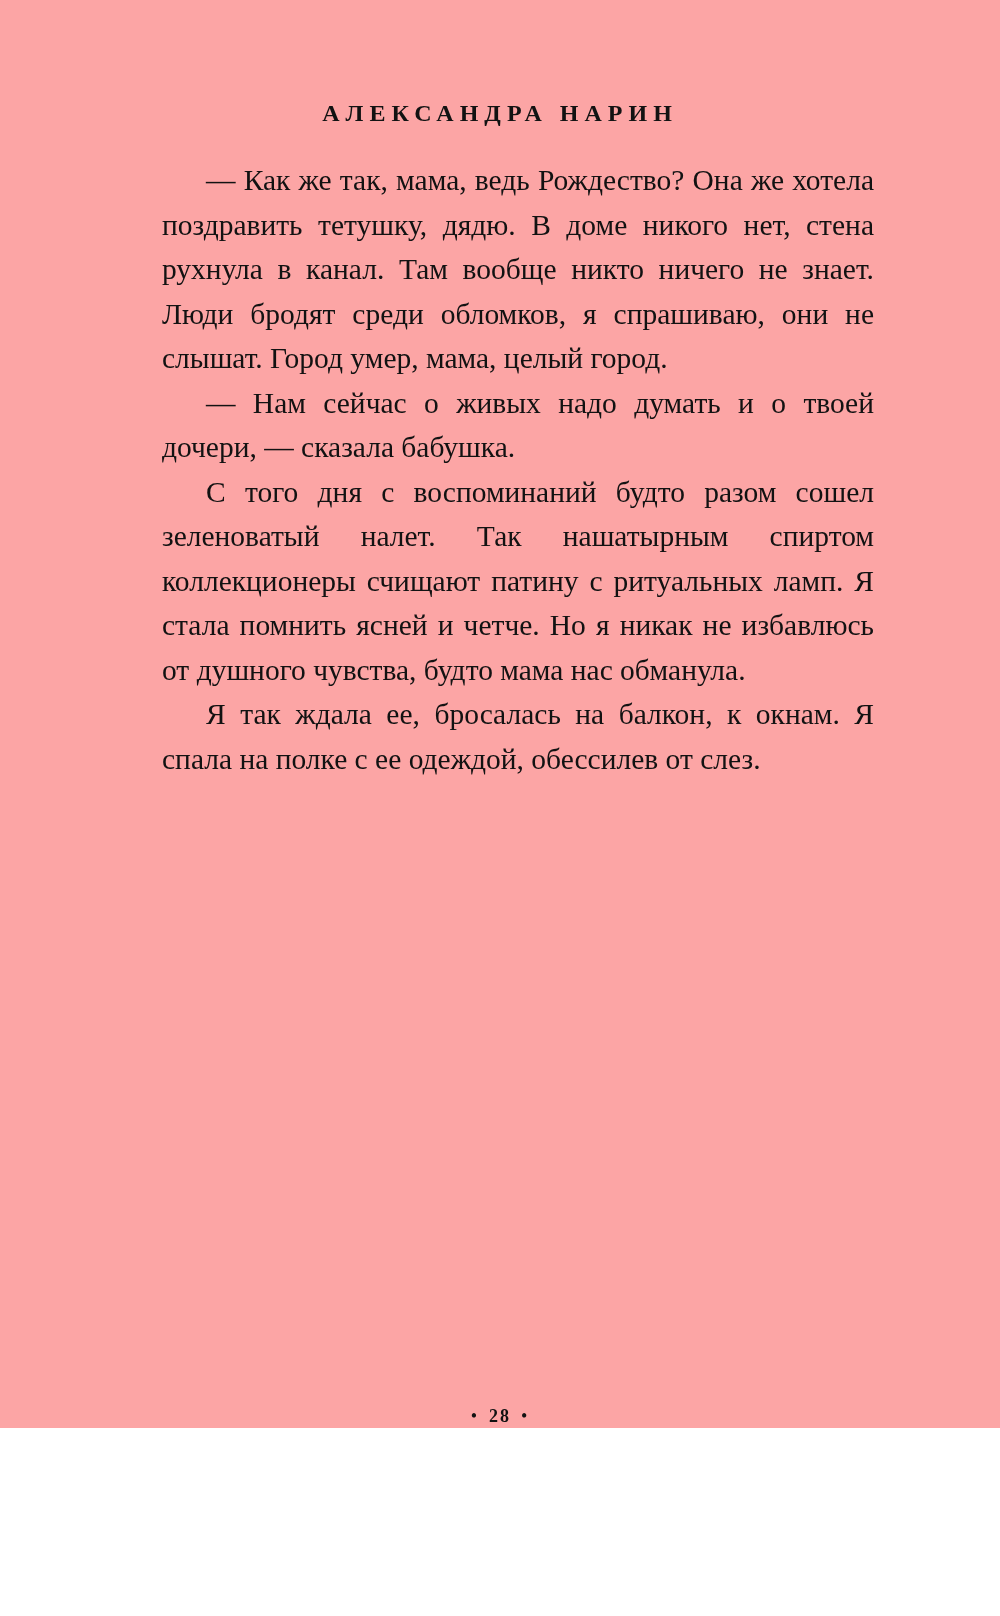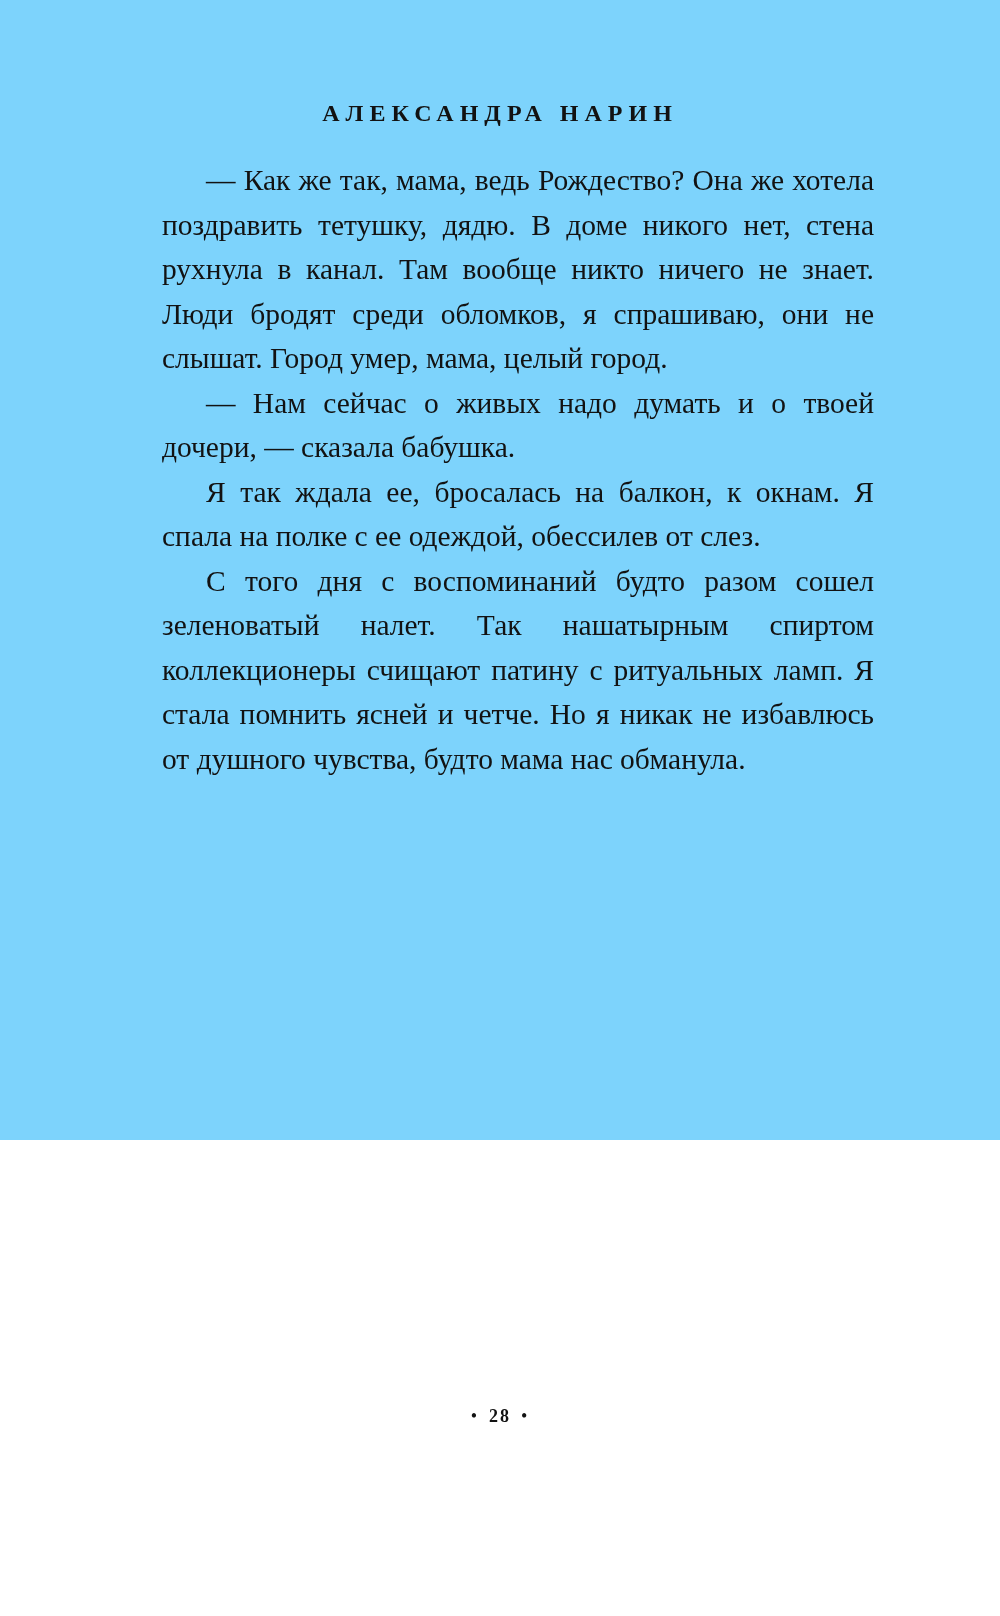--- a/index.html
+++ b/index.html
@@ -12,22 +12,22 @@
     height: 1616px;
     font-family: "Liberation Serif", serif;
     color: #101010;
     position: relative;
     overflow: hidden;
   }
   .page {
     position: absolute;
     left: 0; top: 0;
     width: 1000px;
-    height: 1140px;
-    background: #7dd3fc;
+    height: 1428px;
+    background: #fca5a5;
   }
   .running-head {
     position: absolute;
     left: 0;
     top: 100px;
     width: 1000px;
     text-align: center;
     font-family: "Liberation Serif", serif;
     font-weight: bold;
     font-size: 24px;
@@ -74,21 +74,21 @@
 </head>
 <body>
 
 <div class="page">
 
   <div class="running-head">АЛЕКСАНДРА НАРИН</div>
 
   <div class="text-block">
     <p class="para indent">— Как же так, мама, ведь Рождество? Она же хотела поздравить тетушку, дядю. В доме никого нет, стена рухнула в канал. Там вообще никто ничего не знает. Люди бродят среди обломков, я спрашиваю, они не слышат. Город умер, мама, целый город.</p>
     <p class="para indent">— Нам сейчас о живых надо думать и о твоей дочери, — сказала бабушка.</p>
+    <p class="para indent">С того дня с воспоминаний будто разом сошел зеленоватый налет. Так нашатырным спиртом коллекционеры счищают патину с ритуальных ламп. Я стала помнить ясней и четче. Но я никак не избавлюсь от душного чувства, будто мама нас обманула.</p>
     <p class="para indent">Я так ждала ее, бросалась на балкон, к окнам. Я спала на полке с ее одеждой, обессилев от слез.</p>
-    <p class="para indent">С того дня с воспоминаний будто разом сошел зеленоватый налет. Так нашатырным спиртом коллекционеры счищают патину с ритуальных ламп. Я стала помнить ясней и четче. Но я никак не избавлюсь от душного чувства, будто мама нас обманула.</p>
   </div>
 
   <div class="folio">
     <span class="dot">•</span><span>28</span><span class="dot">•</span>
   </div>
 
 </div>
 
 </body></html>

